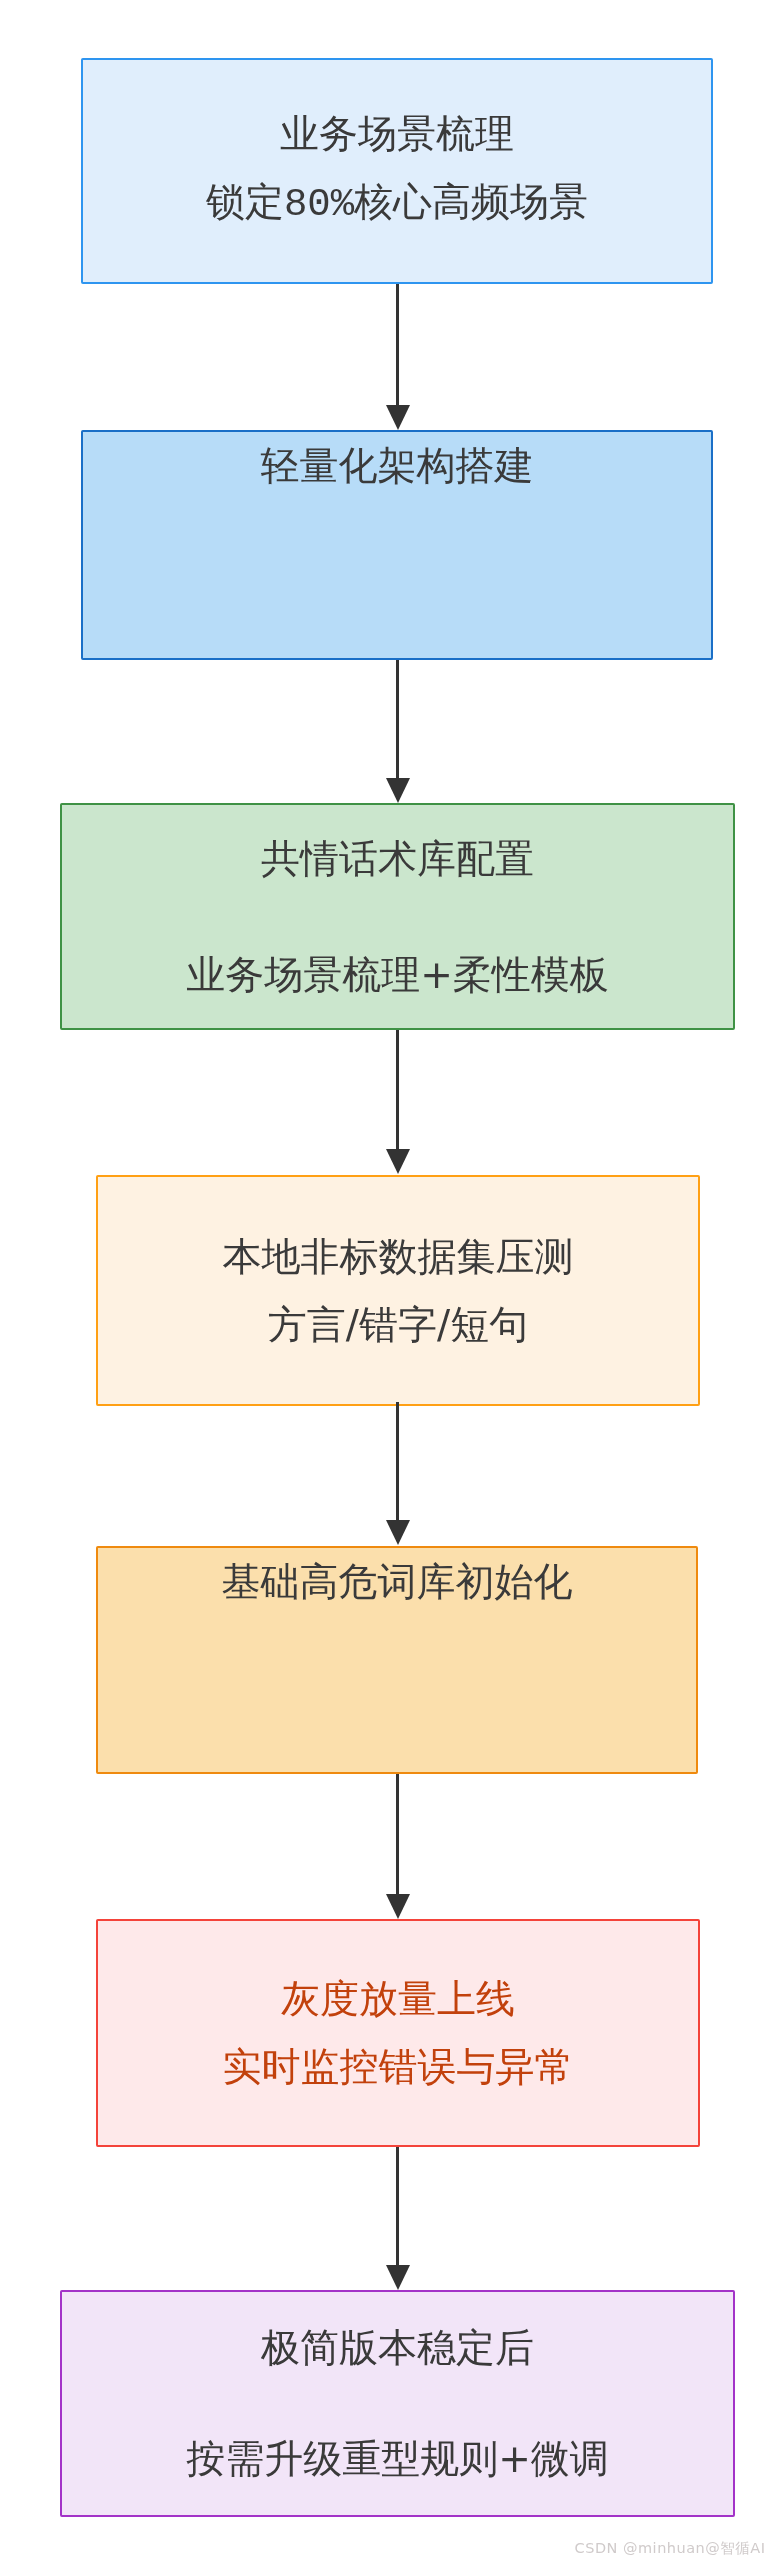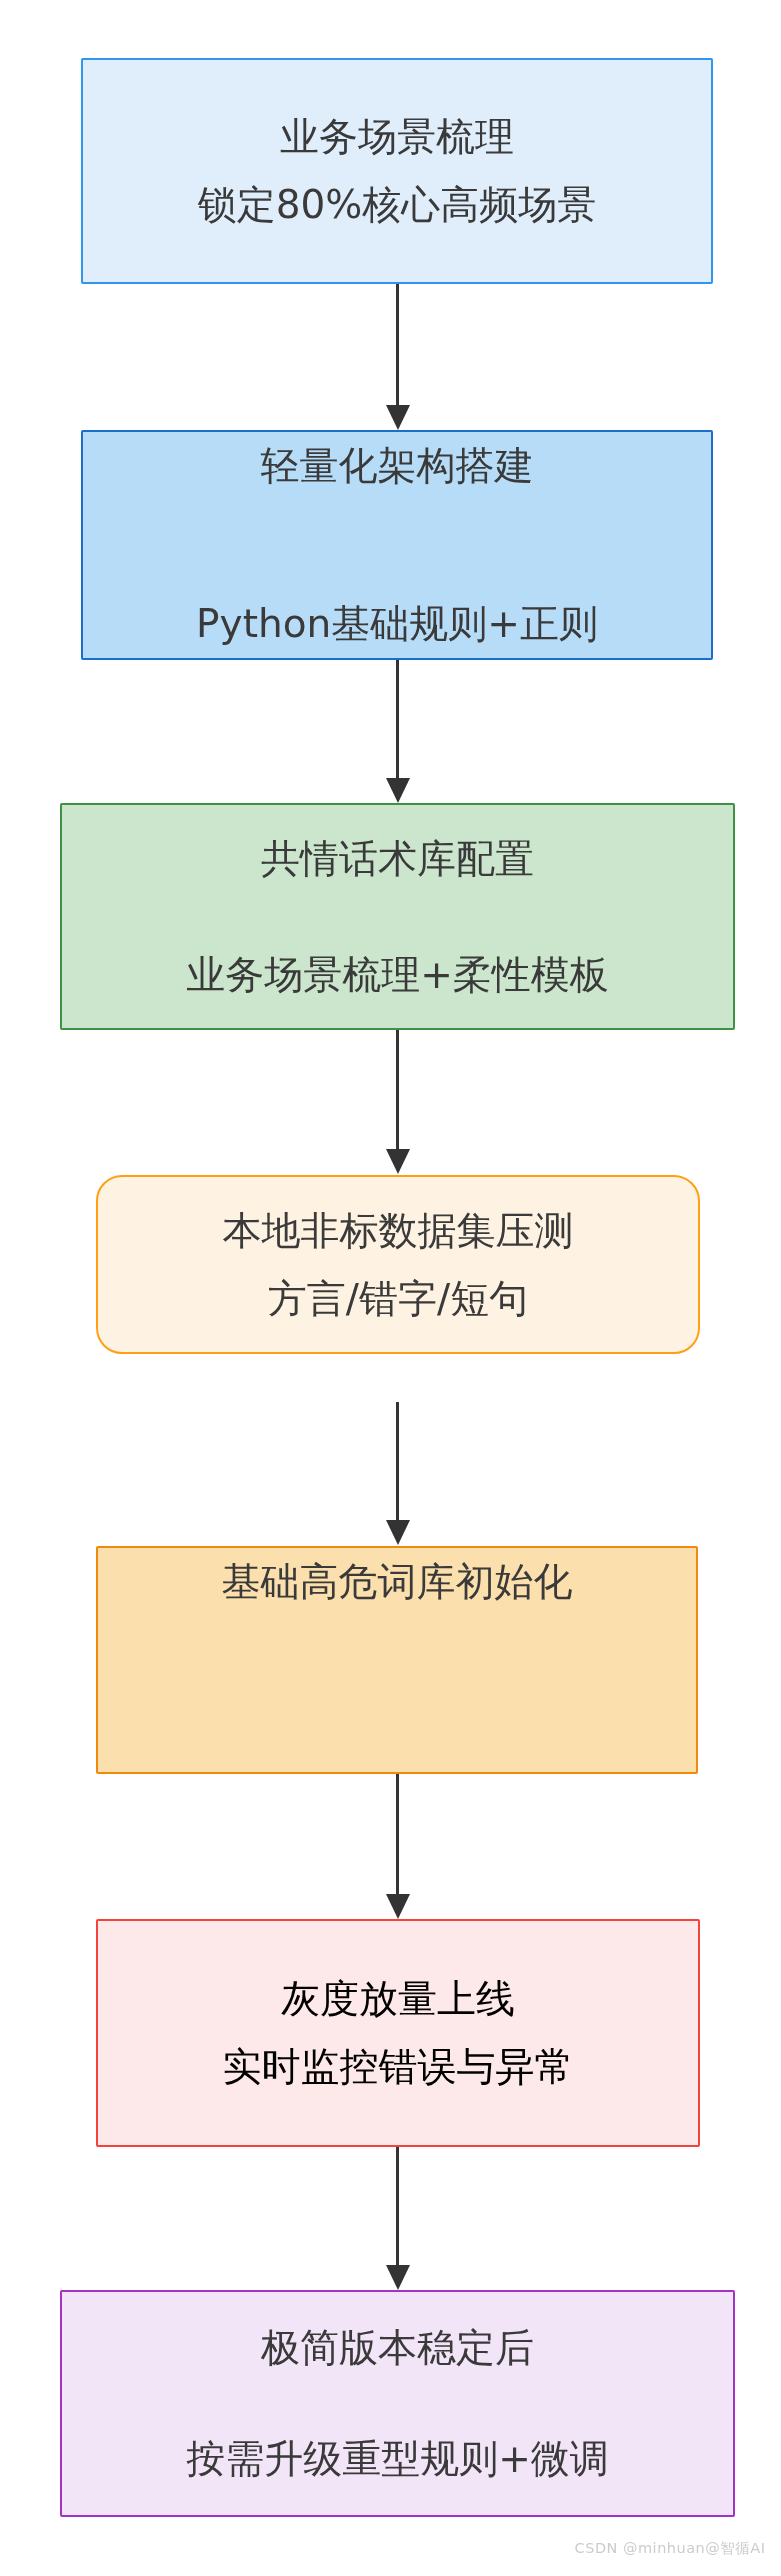--- a/index.html
+++ b/index.html
@@ -21,21 +21,21 @@
     align-items: center;
     justify-content: center;
     text-align: center;
     font-size: 39px;
     line-height: 68px;
     color: #3a3a3a;
   }
   .s1 { top: 58px;   left: 81px; width: 632px; height: 226px; }
   .s2 { top: 430px;  left: 81px; width: 632px; height: 230px; justify-content: space-between; }
   .s3 { top: 803px;  left: 60px; width: 675px; height: 227px; gap: 48px; }
-  .s4 { top: 1175px; left: 96px; width: 604px; height: 179px; border-radius: 26px; }
+  .s4 { top: 1175px; left: 96px; width: 604px; height: 231px; }
   .s5 { top: 1546px; left: 96px; width: 602px; height: 228px; justify-content: space-between; }
   .s6 { top: 1919px; left: 96px; width: 604px; height: 228px; }
   .s7 { top: 2290px; left: 60px; width: 675px; height: 227px; }
   .arrow {
     position: absolute;
     left: 383px;
     width: 29px;
     display: flex;
     flex-direction: column;
     align-items: center;
@@ -61,33 +61,32 @@
     letter-spacing: 0.5px;
     color: #d0cbcb;
     white-space: nowrap;
   }
 </style>
 </head>
 <body>
 
 <div class="canvas">
 
-  <div class="box s1" style="background-color: rgb(224, 238, 252); border-color: rgb(46, 149, 240); color: rgb(58, 58, 58);">
+  <div class="box s1" style="background-color: rgb(224, 238, 252); border-color: rgb(46, 149, 240); color: rgb(58, 58, 58); font-family: Liberation Mono, monospace;">
     <div class="line">业务场景梳理</div>
     <div class="line">锁定80%核心高频场景</div>
   </div>
 
   <div class="arrow a1">
     <div class="shaft"></div>
     <div class="head"></div>
   </div>
 
   <div class="box s2" style="background-color: rgb(183, 220, 248); border-color: rgb(26, 111, 199); color: rgb(58, 58, 58);">
     <div class="line">轻量化架构搭建</div>
-    <div class="line">Python基础规则+正则</div>
   </div>
 
   <div class="arrow a2">
     <div class="shaft"></div>
     <div class="head"></div>
   </div>
 
   <div class="box s3" style="background-color: rgb(203, 230, 205); border-color: rgb(63, 146, 69); color: rgb(58, 58, 58);">
     <div class="line">共情话术库配置</div>
     <div class="line">业务场景梳理+柔性模板</div>
@@ -110,21 +109,21 @@
 
   <div class="box s5" style="background-color: rgb(251, 223, 172); border-color: rgb(239, 138, 14); color: rgb(58, 58, 58);">
     <div class="line">基础高危词库初始化</div>
   </div>
 
   <div class="arrow a5">
     <div class="shaft"></div>
     <div class="head"></div>
   </div>
 
-  <div class="box s6" style="background-color: rgb(254, 233, 234); border-color: rgb(244, 67, 58); color: #000000;">
+  <div class="box s6" style="background-color: rgb(254, 233, 234); border-color: rgb(244, 67, 58); color: #c2410c;">
     <div class="line">灰度放量上线</div>
     <div class="line">实时监控错误与异常</div>
   </div>
 
   <div class="arrow a6">
     <div class="shaft"></div>
     <div class="head"></div>
   </div>
 
   <div class="box s7" style="background-color: rgb(242, 229, 248); border-color: rgb(163, 51, 200); color: rgb(58, 58, 58); gap: 43px;">

